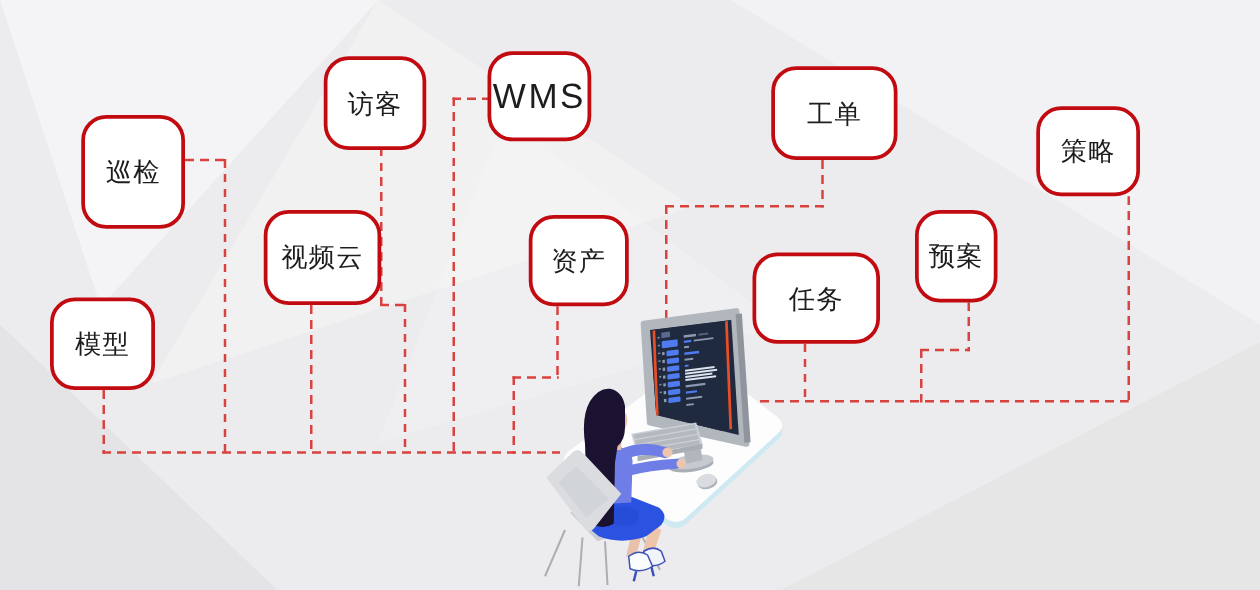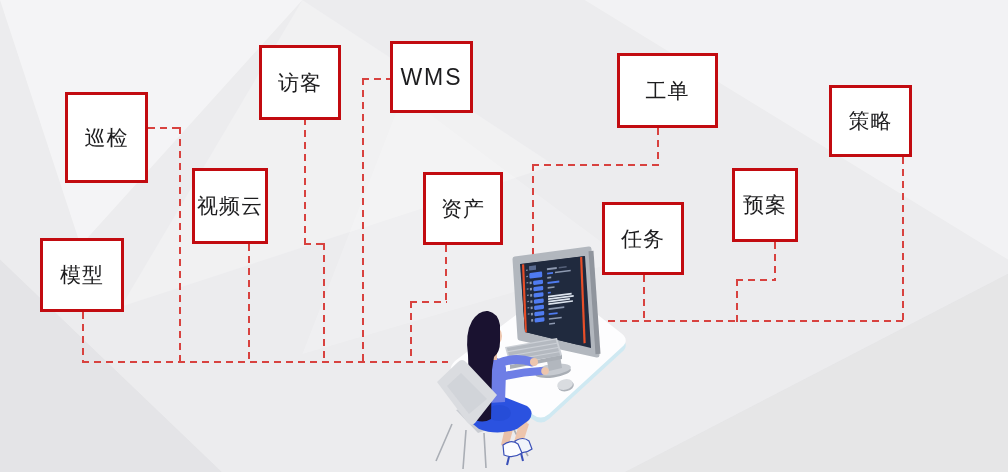--- a/index.html
+++ b/index.html
@@ -17,31 +17,31 @@
   .facet{position:absolute;inset:0;pointer-events:none}
   .f1{background:rgba(255,255,255,.45);clip-path:polygon(0 0,30% 0,8% 52%)}
   .f2{background:rgba(255,255,255,.25);clip-path:polygon(30% 0,55% 35%,12% 65%)}
   .f3{background:rgba(110,110,125,.06);clip-path:polygon(0 55%,22% 100%,0 100%)}
   .f4{background:rgba(255,255,255,.35);clip-path:polygon(58% 0,100% 0,100% 55%)}
   .f5{background:rgba(110,110,125,.05);clip-path:polygon(100% 58%,100% 100%,62% 100%)}
   .f6{background:rgba(255,255,255,.20);clip-path:polygon(40% 20%,62% 55%,30% 75%)}
 
   .node{
     position:absolute;display:flex;align-items:center;justify-content:center;
-    background:var(--node-fill);border:3px solid var(--node-border);border-radius:0;
+    background:var(--node-fill);border:3px solid var(--node-border);border-radius:20px;
     font-size:21px;letter-spacing:1px;color:var(--node-text);z-index:3;
   }
   #n-xunjian{left:65px;top:92px;width:83px;height:91px}
   #n-moxing{left:40px;top:238px;width:84px;height:74px}
-  #n-shipinyun{left:192px;top:168px;width:76px;height:76px}
+  #n-shipinyun{left:211px;top:168px;width:94px;height:76px}
   #n-fangke{left:259px;top:45px;width:82px;height:75px}
-  #n-wms{left:390px;top:41px;width:83px;height:72px;letter-spacing:2px;font-size:23px}
+  #n-wms{left:390px;top:41px;width:83px;height:72px;letter-spacing:2px;font-size:28px}
   #n-zichan{left:423px;top:172px;width:80px;height:73px}
   #n-gongdan{left:617px;top:53px;width:101px;height:75px}
-  #n-renwu{left:602px;top:202px;width:82px;height:73px}
+  #n-renwu{left:602px;top:202px;width:102px;height:73px}
   #n-yuan{left:732px;top:168px;width:66px;height:74px}
   #n-celue{left:829px;top:85px;width:83px;height:72px}
 
   .dh{position:absolute;height:2px;z-index:1;
       background:repeating-linear-gradient(90deg,var(--connector) 0 7px,transparent 7px 12px)}
   .dv{position:absolute;width:2px;z-index:1;
       background:repeating-linear-gradient(180deg,var(--connector) 0 7px,transparent 7px 12px)}
 
   #illustration{position:absolute;left:425px;top:245px;width:215px;height:227px;z-index:2}
 </style>

